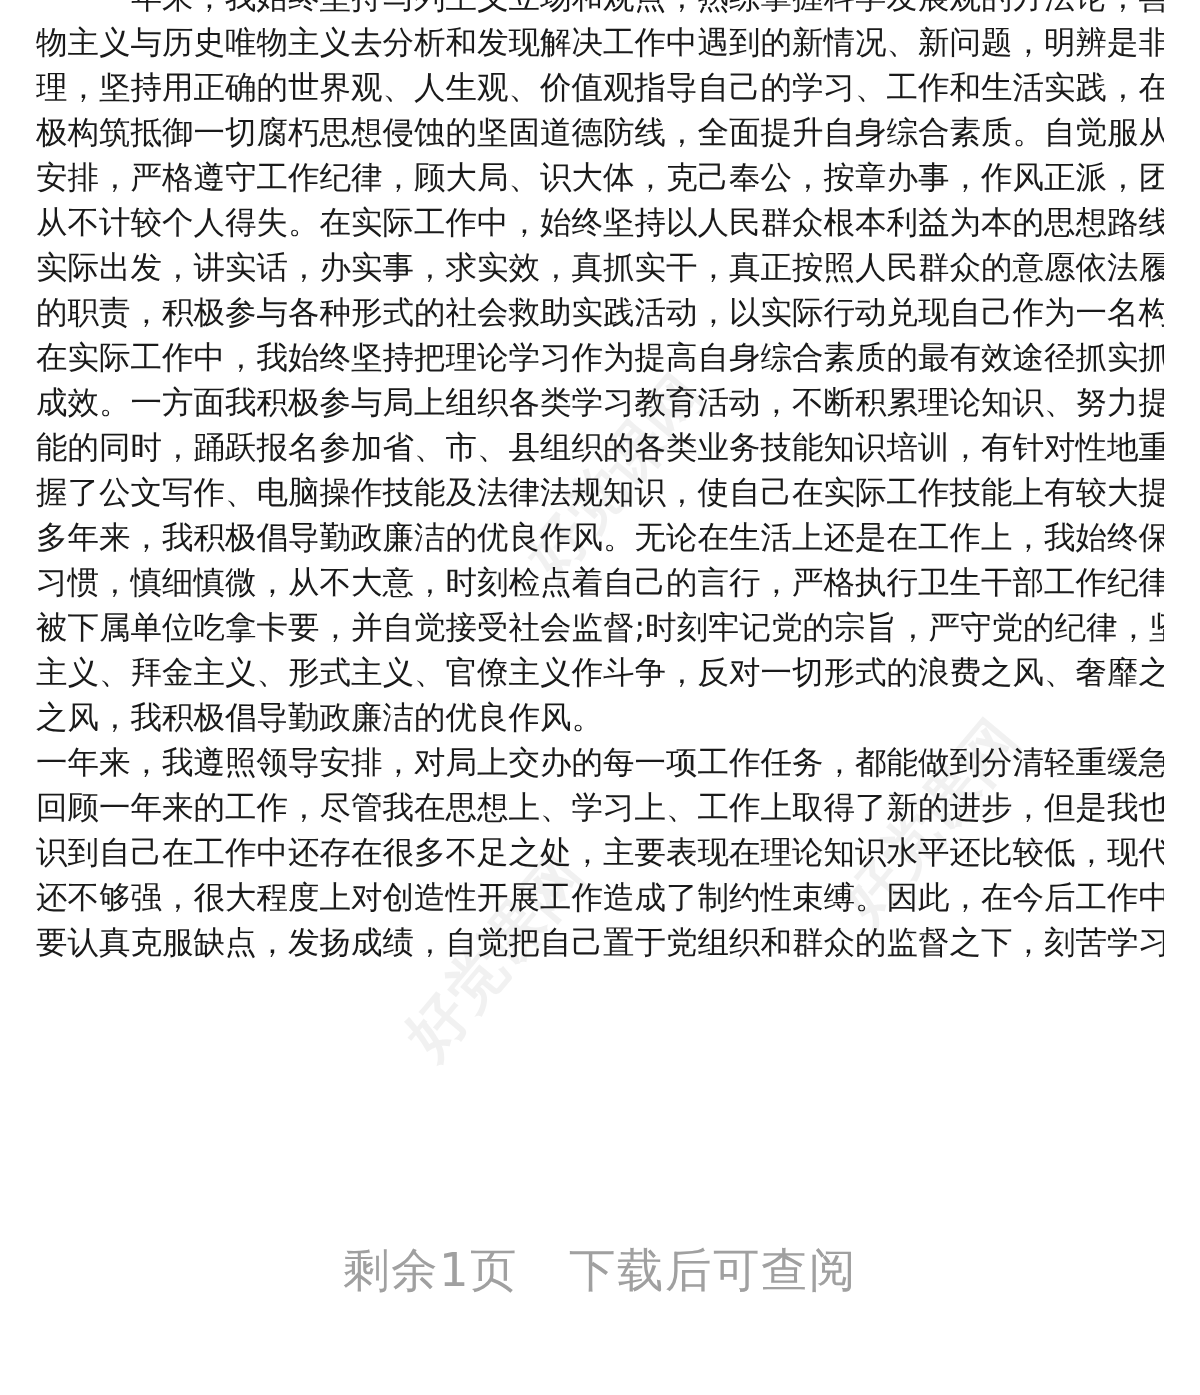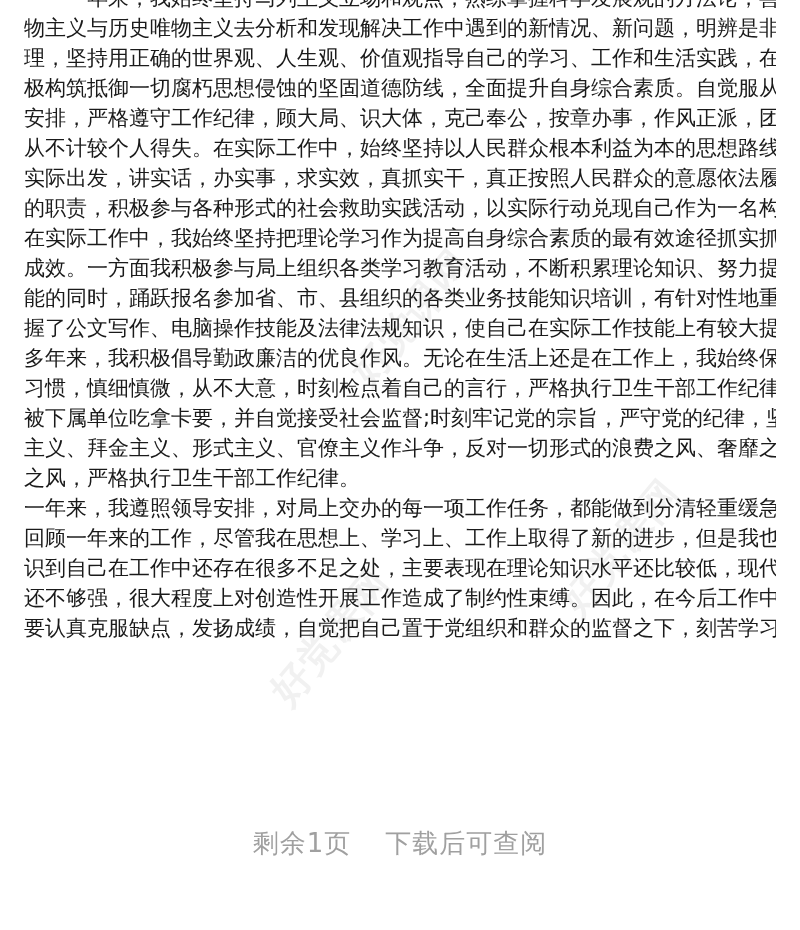--- a/index.html
+++ b/index.html
@@ -20,21 +20,21 @@
   .heading { font-weight: bold; text-align-last: left; }
   .indent { padding-left: 42px; }
   .watermark {
     position: absolute; color: #000; opacity: 0.05;
     font-family: "DejaVu Sans", sans-serif; font-size: 40px; font-weight: bold;
     transform: rotate(-50deg); white-space: nowrap; pointer-events: none;
   }
   .footer {
     position: absolute; left: 0; top: 826px; width: 800px; text-align: center;
     font-family: "DejaVu Sans", "Liberation Sans", sans-serif;
-    font-size: 26px; color: #a0a0a0; letter-spacing: 1px;
+    font-size: 31px; color: #a0a0a0; letter-spacing: 1px;
   }
   .footer span + span { margin-left: 34px; }
 </style>
 </head>
 <body>
 
 <div class="page">
   <div class="watermark" style="left:330px; top:290px;">好党课网</div>
   <div class="watermark" style="left:540px; top:520px;">好党课网</div>
   <div class="watermark" style="left:250px; top:610px;">好党课网</div>
@@ -49,21 +49,21 @@
       <span class="line">实际出发，讲实话，办实事，求实效，真抓实干，真正按照人民群众的意愿依法履行好自己</span>
       <span class="line">的职责，积极参与各种形式的社会救助实践活动，以实际行动兑现自己作为一名构建社会主</span>
       <span class="line">在实际工作中，我始终坚持把理论学习作为提高自身综合素质的最有效途径抓实抓好，抓出</span>
       <span class="line">成效。一方面我积极参与局上组织各类学习教育活动，不断积累理论知识、努力提高工作技</span>
       <span class="line">能的同时，踊跃报名参加省、市、县组织的各类业务技能知识培训，有针对性地重点学习掌</span>
       <span class="line">握了公文写作、电脑操作技能及法律法规知识，使自己在实际工作技能上有较大提高和进步，</span>
       <span class="line">多年来，我积极倡导勤政廉洁的优良作风。无论在生活上还是在工作上，我始终保持着节俭</span>
       <span class="line">习惯，慎细慎微，从不大意，时刻检点着自己的言行，严格执行卫生干部工作纪律，从不向</span>
       <span class="line">被下属单位吃拿卡要，并自觉接受社会监督;时刻牢记党的宗旨，严守党的纪律，坚决与享乐</span>
       <span class="line">主义、拜金主义、形式主义、官僚主义作斗争，反对一切形式的浪费之风、奢靡之风、腐化</span>
-      <span class="line last">之风，严格执行卫生干部工作纪律。</span>
+      <span class="line last">之风，我积极倡导勤政廉洁的优良作风。</span>
       <span class="line">一年来，我遵照领导安排，对局上交办的每一项工作任务，都能做到分清轻重缓急，科学安</span>
       <span class="line">回顾一年来的工作，尽管我在思想上、学习上、工作上取得了新的进步，但是我也深刻地认</span>
       <span class="line">识到自己在工作中还存在很多不足之处，主要表现在理论知识水平还比较低，现代办公技能</span>
       <span class="line">还不够强，很大程度上对创造性开展工作造成了制约性束缚。因此，在今后工作中，我一定</span>
       <span class="line">要认真克服缺点，发扬成绩，自觉把自己置于党组织和群众的监督之下，刻苦学习、勤奋工</span>
     </div>
 
   <div class="footer">
     <span>剩余1页</span><span>下载后可查阅</span>
   </div>

